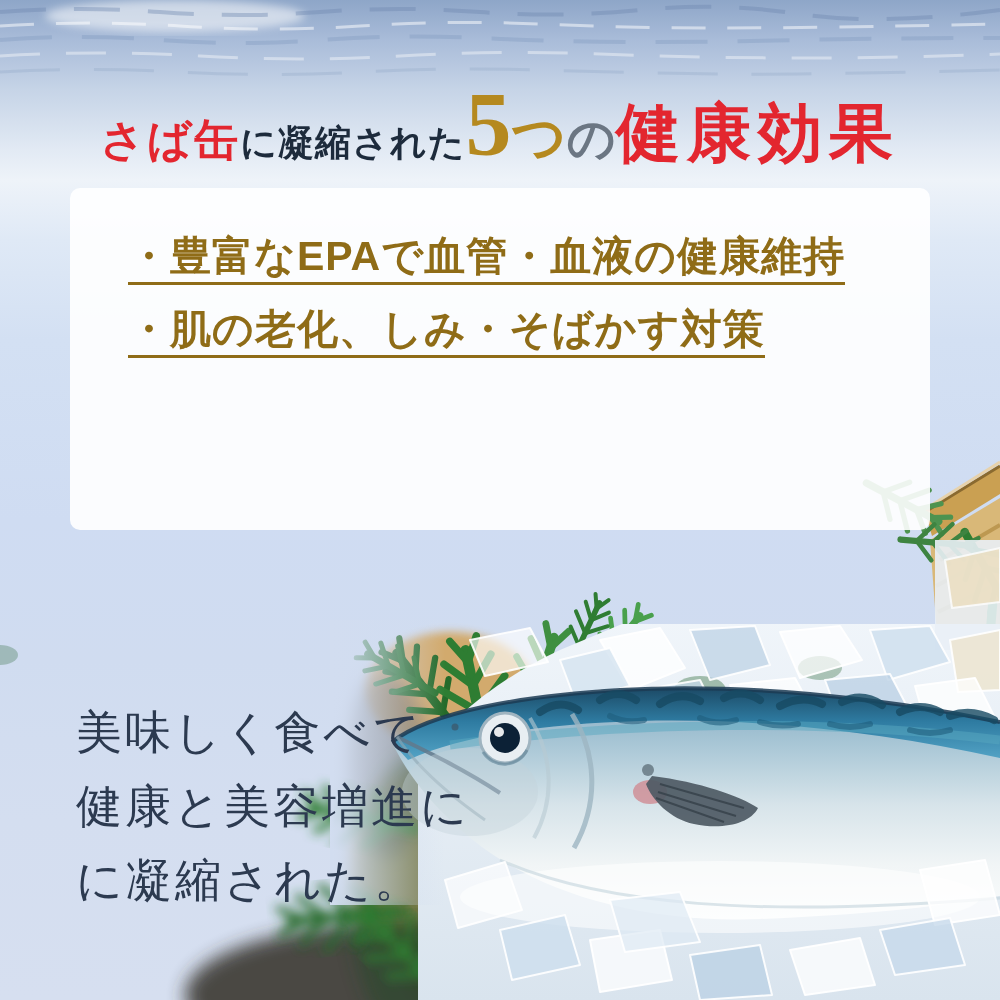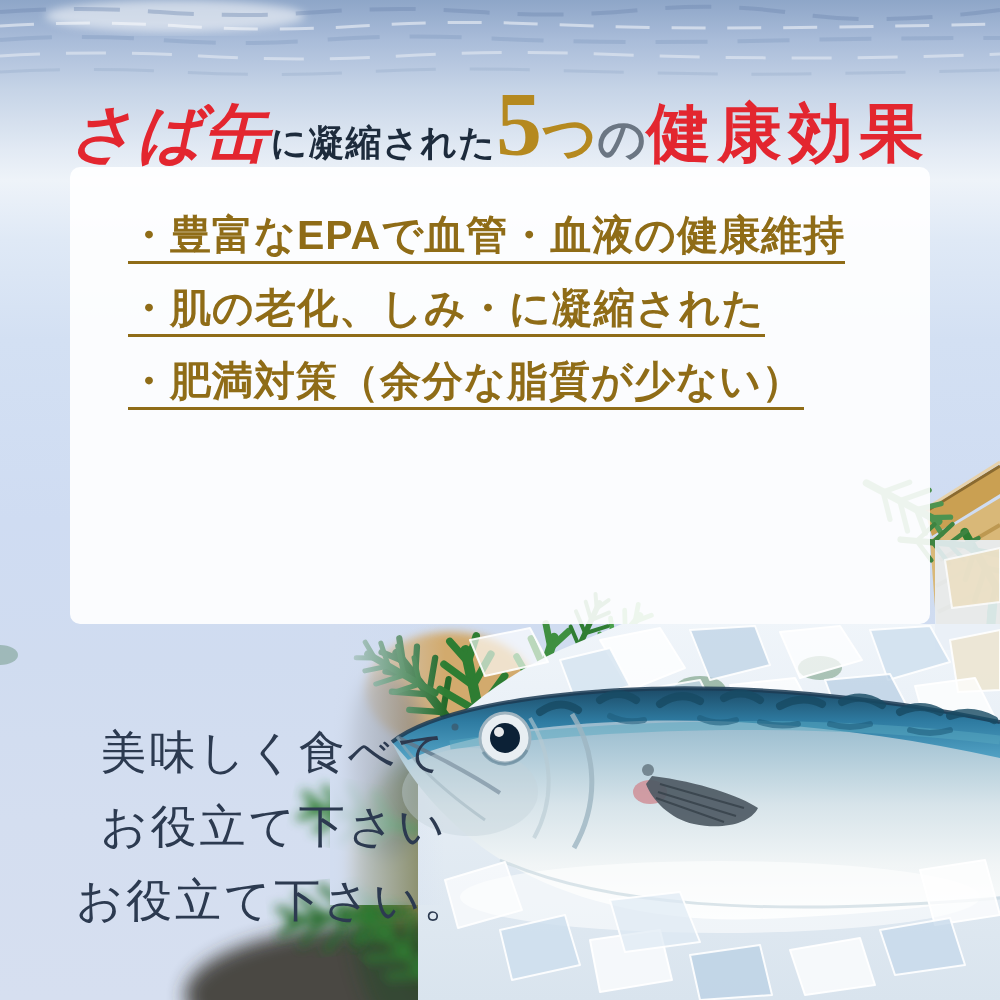--- a/index.html
+++ b/index.html
@@ -11,44 +11,44 @@
       #dfe9f6 24%,#d3e0f3 34%,#cfdcf2 52%,#d0dcf0 66%,#d4def0 82%,#d6dff0 100%);
   }
   .photo-svg{position:absolute;left:0;top:0;width:1000px;height:1000px;z-index:1;}
   
   .headline{
     position:absolute;left:0;right:0;top:78px;z-index:3;
     text-align:center;white-space:nowrap;line-height:1;
     font-family:"Liberation Serif",serif;font-weight:700;
   }
   .headline span{vertical-align:baseline;}
-  .seg-red-lg{font-size:64px;color:#e3262f;letter-spacing:2px;font-style:italic;}
+  .seg-red-lg{font-size:44px;color:#e3262f;letter-spacing:2px;}
   .seg-dark{font-size:36px;color:#1d2b3c;letter-spacing:1px;}
   .seg-gold-num{font-size:92px;color:#b5891f;}
   .seg-gold{font-size:54px;color:#b5891f;}
   .seg-gray{font-size:48px;color:#6b7683;}
   .seg-red-xl{font-size:64px;color:#e3262f;letter-spacing:7px;}
   
   .benefits-box{
-    position:absolute;left:70px;top:167px;width:860px;height:457px;z-index:2;
+    position:absolute;left:70px;top:188px;width:860px;height:342px;z-index:2;
     background:rgba(255,255,255,0.9);border-radius:10px;box-sizing:border-box;
     padding:48px 20px 0 58px;
   }
   .benefits-box ul{list-style:none;margin:0;padding:0;}
   .benefits-box li{margin:0 0 24px 0;line-height:1;}
   .benefit-text{
     display:inline-block;font-weight:700;font-size:41px;letter-spacing:1px;
     color:#8f6c17;border-bottom:3px solid #8f6c17;padding-bottom:5px;
     font-family:"Liberation Sans",sans-serif;
   }
   
   .tagline{
-    position:absolute;left:76px;top:716px;z-index:3;
+    position:absolute;left:76px;top:696px;z-index:3;
     font-family:"Liberation Serif",serif;font-weight:400;
-    font-size:46px;color:#2c3a50;letter-spacing:3px;line-height:74px;text-align:center;
+    font-size:46px;color:#2c3a50;letter-spacing:3px;line-height:74px;
   }
 </style>
 </head>
 <body>
 
 <div class="stage">
 
   <svg class="photo-svg" viewBox="0 0 1000 1000" aria-hidden="true">
     <defs>
       <linearGradient id="fishBody" x1="0" y1="685" x2="0" y2="925" gradientUnits="userSpaceOnUse">
@@ -207,24 +207,23 @@
     </g>
   </svg>
 
   <div class="headline">
     <span class="seg-red-lg">さば缶</span><span class="seg-dark">に凝縮された</span><span class="seg-gold-num">5</span><span class="seg-gold">つ</span><span class="seg-gray">の</span><span class="seg-red-xl">健康効果</span>
   </div>
 
   <div class="benefits-box">
     <ul>
       <li><span class="benefit-text">・豊富なEPAで血管・血液の健康維持</span></li>
-      <li><span class="benefit-text">・肌の老化、しみ・に凝縮された</span></li>
-      <li><span class="benefit-text">・肥満対策（余分な脂質が少ない）</span></li>
+      <li><span class="benefit-text">・肌の老化、しみ・そばかす対策</span></li>
     </ul>
   </div>
 
   <div class="tagline">
     <div>美味しく食べて</div>
-    <div>お役立て下さい</div>
-    <div>お役立て下さい。</div>
+    <div>健康と美容増進に</div>
+    <div>に凝縮された。</div>
   </div>
 
 </div>
 
 </body></html>

